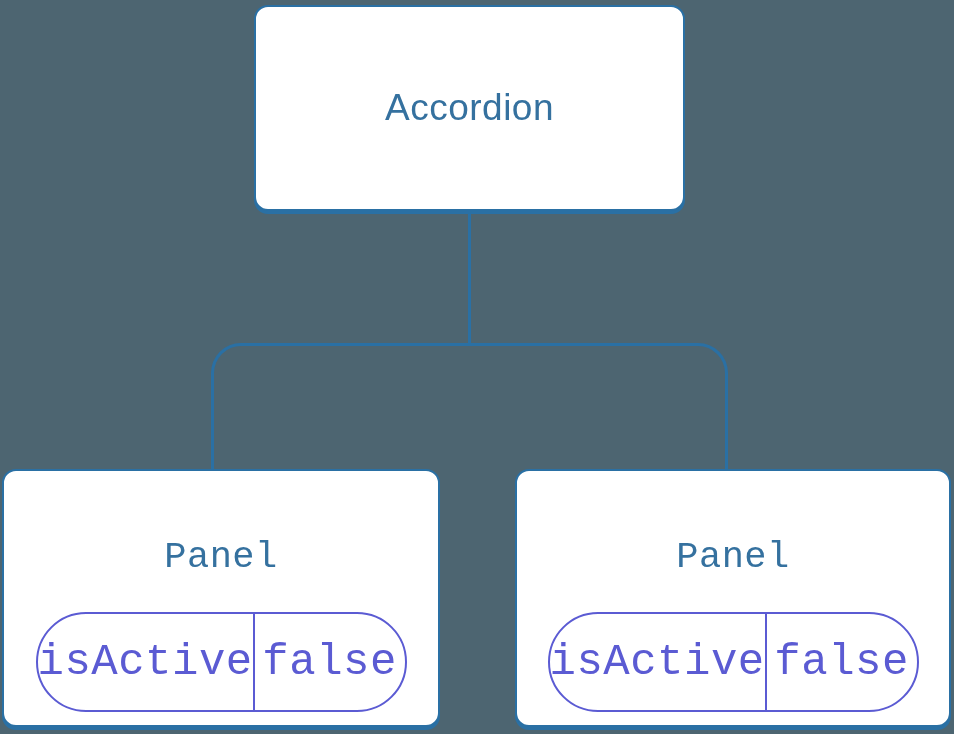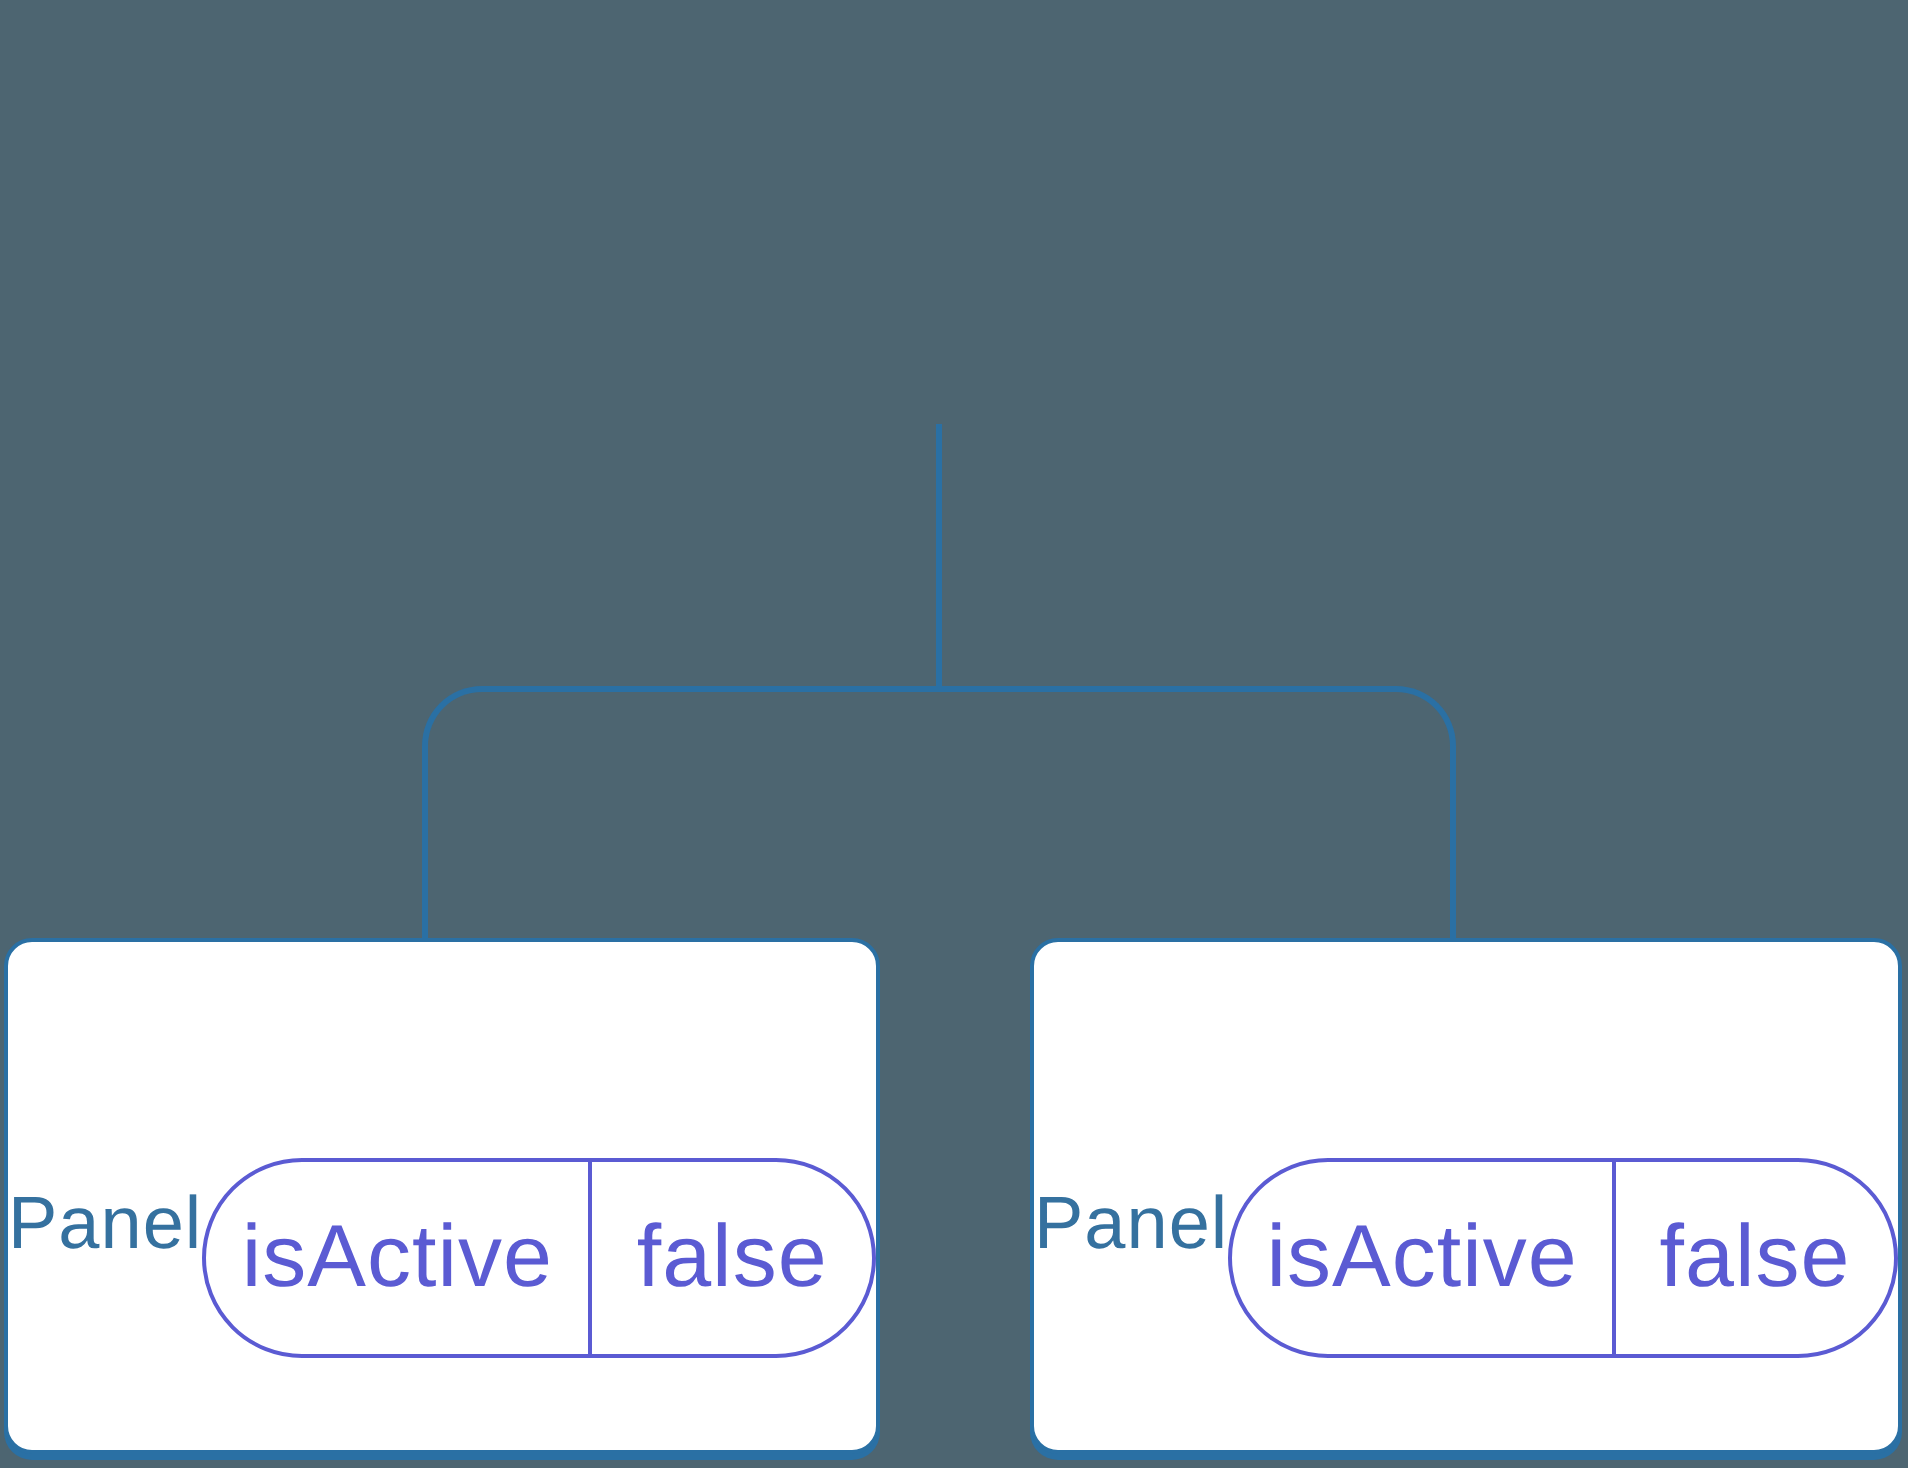--- a/index.html
+++ b/index.html
@@ -53,23 +53,24 @@
     width: 517px; height: 126px;
     border: 3px solid var(--connector);
     border-bottom: none;
     border-radius: 30px 30px 0 0;
     background: transparent;
   }
   .panel-node {
     top: 469px;
     height: 258px;
     display: flex;
-    flex-direction: row;
+    flex-direction: column;
     align-items: center;
-    padding-top: 28px;
+    padding-top: 64px;
+    font-family: Liberation Mono, monospace;
   }
   .panel-left  { left: 2px;   width: 438px; }
   .panel-right { left: 515px; width: 436px; }
   .pill {
     margin-top: 33px;
     width: 371px; height: 100px;
     border: 2px solid var(--state-pill);
     border-radius: 50px;
     display: flex;
     overflow: hidden;
@@ -86,20 +87,23 @@
     flex: 0 0 58%;
     border-right: 2px solid var(--state-pill);
   }
   .pill-value { flex: 1 1 auto; }
 </style>
 </head>
 <body>
 
 <div class="canvas">
 
+  <div class="node root-node">
+    <span class="node-label">Accordion</span>
+  </div>
 
   <div class="stem"></div>
   <div class="branch"></div>
 
   <div class="node panel-node panel-left">
     <span class="node-label">Panel</span>
     <div class="pill">
       <span class="pill-cell pill-key">isActive</span>
       <span class="pill-cell pill-value">false</span>
     </div>

